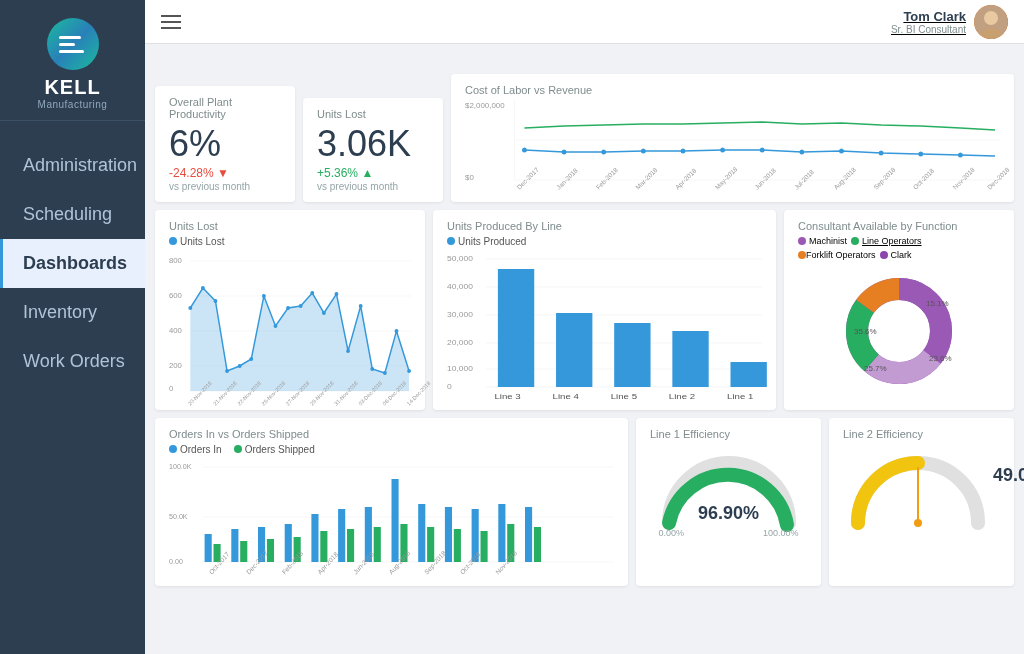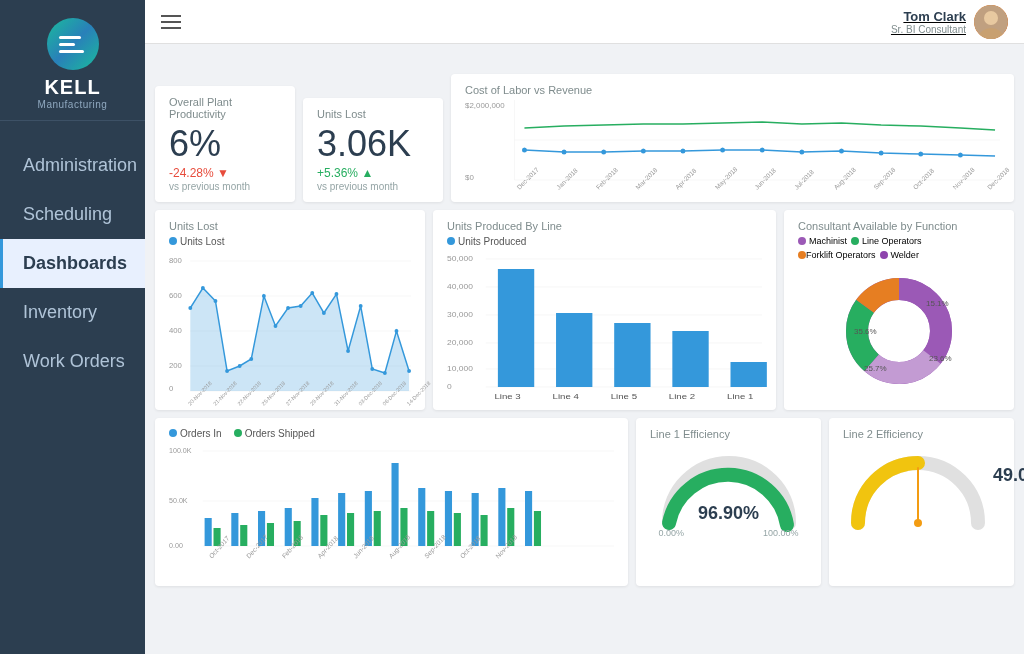--- a/index.html
+++ b/index.html
@@ -383,31 +383,31 @@
       </div>
 
       <div class="card operators-card">
         <div class="card-title">Consultant Available by Function</div>
 
         <div style="display:flex; flex-wrap:wrap; gap:4px; margin-bottom:6px; font-size:9px;">
           <div style="display:flex;align-items:center;gap:3px;">
               <span style="width:8px;height:8px;border-radius:50%;background:#9b59b6;display:inline-block;"></span>
               <span>Machinist</span>
             </div>
-          <div style="display:flex;align-items:center;gap:3px;">
+          <div style="display:flex;align-items:center;gap:3px;text-decoration:underline;">
               <span style="width:8px;height:8px;border-radius:50%;background:#27ae60;display:inline-block;"></span>
               <span>Line Operators</span>
             </div>
           <div style="display:flex;align-items:center;gap:0;">
               <span style="width:8px;height:8px;border-radius:50%;background:#e67e22;display:inline-block;"></span>
               <span>Forklift Operators</span>
             </div>
           <div style="display:flex;align-items:center;gap:3px;">
               <span style="width:8px;height:8px;border-radius:50%;background:#8e44ad;display:inline-block;"></span>
-              <span>Welder</span>
+              <span>Clark</span>
             </div>
         </div>
 
         <div style="display:flex;justify-content:center;position:relative;">
           <svg width="130" height="130" viewBox="0 0 130 130">
 
             <circle cx="65" cy="65" r="42" fill="none" stroke="#9b59b6" stroke-width="22" stroke-dasharray="263.9" stroke-dashoffset="0" transform="rotate(-90,65,65)"></circle>
 
             <circle cx="65" cy="65" r="42" fill="none" stroke="#9b59b6" stroke-width="22" stroke-dasharray="93.9 263.9" stroke-dashoffset="0" transform="rotate(-90,65,65)"></circle>
 
@@ -424,20 +424,21 @@
             <text x="92" y="40" font-size="8" fill="#555">15.1%</text>
             <text x="30" y="105" font-size="8" fill="#555">25.7%</text>
           </svg>
         </div>
       </div>
     </div>
 
     <div class="row3">
 
       <div class="card orders-card">
+        <div class="card-title">Orders In vs Orders Shipped</div>
         <div class="chart-legend">
           <span><span class="legend-dot" style="background:#3498db"></span><span>Orders In</span></span>
           <span><span class="legend-dot" style="background:#27ae60"></span><span>Orders Shipped</span></span>
         </div>
         <svg width="100%" height="118" viewBox="0 0 500 118" preserveAspectRatio="none">
           <text x="0" y="10" font-size="8" fill="#999">100.0K</text>
           <text x="0" y="60" font-size="8" fill="#999">50.0K</text>
           <text x="0" y="105" font-size="8" fill="#999">0.00</text>
           <line x1="38" y1="8" x2="500" y2="8" stroke="#eee" stroke-width="0.5"></line>
           <line x1="38" y1="58" x2="500" y2="58" stroke="#eee" stroke-width="0.5"></line>

